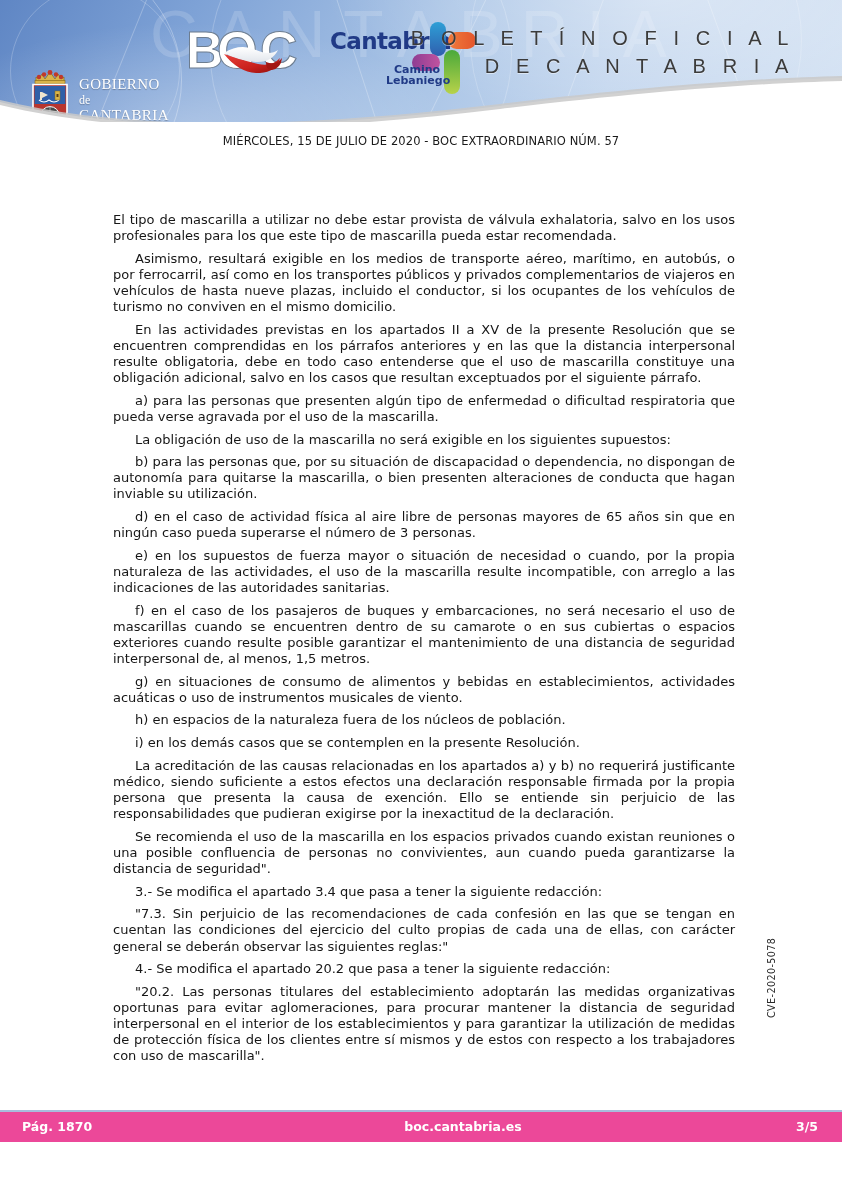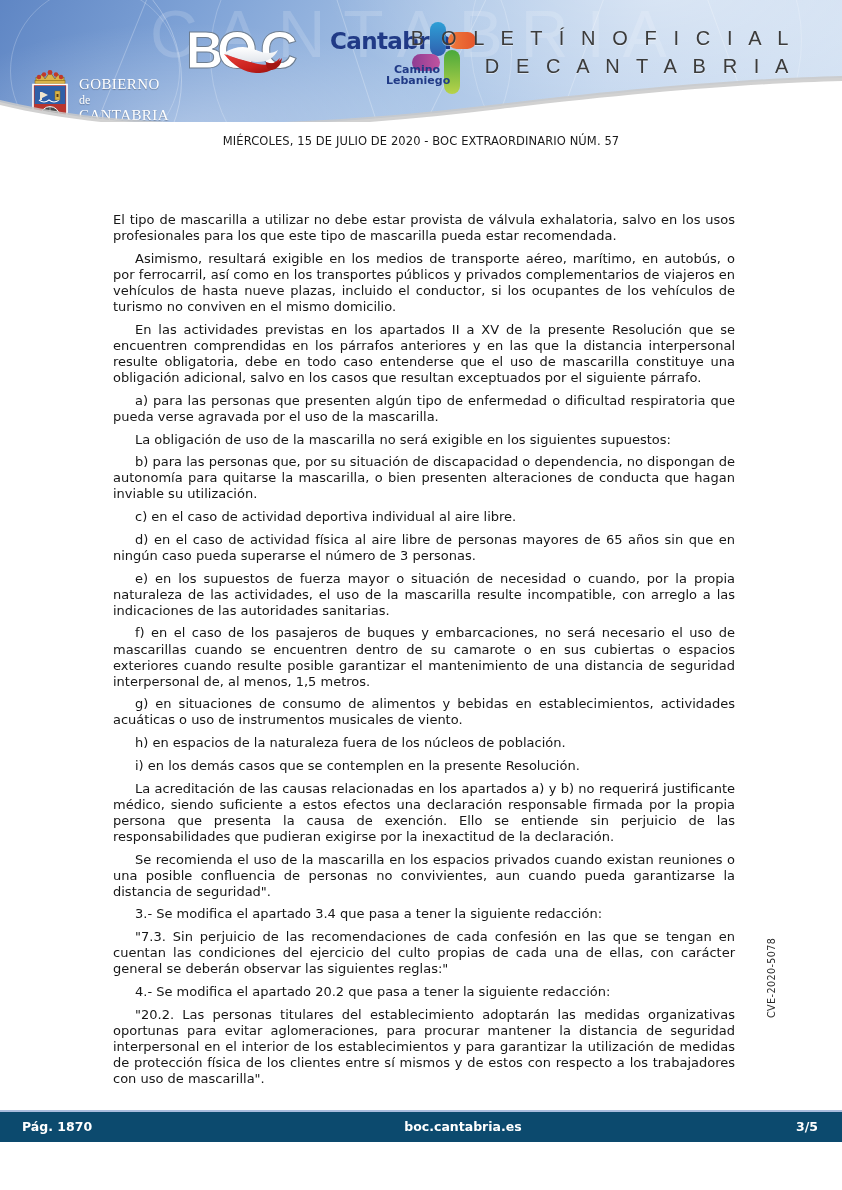--- a/index.html
+++ b/index.html
@@ -191,21 +191,21 @@
     color: #2a2a2a;
     white-space: nowrap;
   }
 
   
   .footer {
     position: absolute;
     left: 0; top: 1110px;
     width: 842px;
     height: 30px;
-    background: #0c4a6e;
+    background: #ec4899;
     border-top: 2px solid #a9bcdd;
   }
   .footer-inner {
     position: relative;
     width: 842px; height: 30px;
   }
   .footer span {
     position: absolute;
     top: 7px;
     color: #ffffff;
@@ -334,21 +334,20 @@
 
 <div class="dateline">MIÉRCOLES, 15 DE JULIO DE 2020 - BOC EXTRAORDINARIO NÚM. 57</div>
 
 <div class="content">
   <p class="para no-indent">El tipo de mascarilla a utilizar no debe estar provista de válvula exhalatoria, salvo en los usos profesionales para los que este tipo de mascarilla pueda estar recomendada.</p>
   <p class="para">Asimismo, resultará exigible en los medios de transporte aéreo, marítimo, en autobús, o por ferrocarril, así como en los transportes públicos y privados complementarios de viajeros en vehículos de hasta nueve plazas, incluido el conductor, si los ocupantes de los vehículos de turismo no conviven en el mismo domicilio.</p>
   <p class="para">En las actividades previstas en los apartados II a XV de la presente Resolución que se encuentren comprendidas en los párrafos anteriores y en las que la distancia interpersonal resulte obligatoria, debe en todo caso entenderse que el uso de mascarilla constituye una obligación adicional, salvo en los casos que resultan exceptuados por el siguiente párrafo.</p>
   <p class="para">a) para las personas que presenten algún tipo de enfermedad o dificultad respiratoria que pueda verse agravada por el uso de la mascarilla.</p>
   <p class="para">La obligación de uso de la mascarilla no será exigible en los siguientes supuestos:</p>
   <p class="para">b) para las personas que, por su situación de discapacidad o dependencia, no dispongan de autonomía para quitarse la mascarilla, o bien presenten alteraciones de conducta que hagan inviable su utilización.</p>
-  <p class="para">c) en el caso de actividad deportiva individual al aire libre.</p>
   <p class="para">d) en el caso de actividad física al aire libre de personas mayores de 65 años sin que en ningún caso pueda superarse el número de 3 personas.</p>
   <p class="para">e) en los supuestos de fuerza mayor o situación de necesidad o cuando, por la propia naturaleza de las actividades, el uso de la mascarilla resulte incompatible, con arreglo a las indicaciones de las autoridades sanitarias.</p>
   <p class="para">f) en el caso de los pasajeros de buques y embarcaciones, no será necesario el uso de mascarillas cuando se encuentren dentro de su camarote o en sus cubiertas o espacios exteriores cuando resulte posible garantizar el mantenimiento de una distancia de seguridad interpersonal de, al menos, 1,5 metros.</p>
   <p class="para">g) en situaciones de consumo de alimentos y bebidas en establecimientos, actividades acuáticas o uso de instrumentos musicales de viento.</p>
   <p class="para">h) en espacios de la naturaleza fuera de los núcleos de población.</p>
   <p class="para">i) en los demás casos que se contemplen en la presente Resolución.</p>
   <p class="para">La acreditación de las causas relacionadas en los apartados a) y b) no requerirá justificante médico, siendo suficiente a estos efectos una declaración responsable firmada por la propia persona que presenta la causa de exención. Ello se entiende sin perjuicio de las responsabilidades que pudieran exigirse por la inexactitud de la declaración.</p>
   <p class="para">Se recomienda el uso de la mascarilla en los espacios privados cuando existan reuniones o una posible confluencia de personas no convivientes, aun cuando pueda garantizarse la distancia de seguridad".</p>
   <p class="para">3.- Se modifica el apartado 3.4 que pasa a tener la siguiente redacción:</p>
   <p class="para">"7.3. Sin perjuicio de las recomendaciones de cada confesión en las que se tengan en cuentan las condiciones del ejercicio del culto propias de cada una de ellas, con carácter general se deberán observar las siguientes reglas:"</p>

